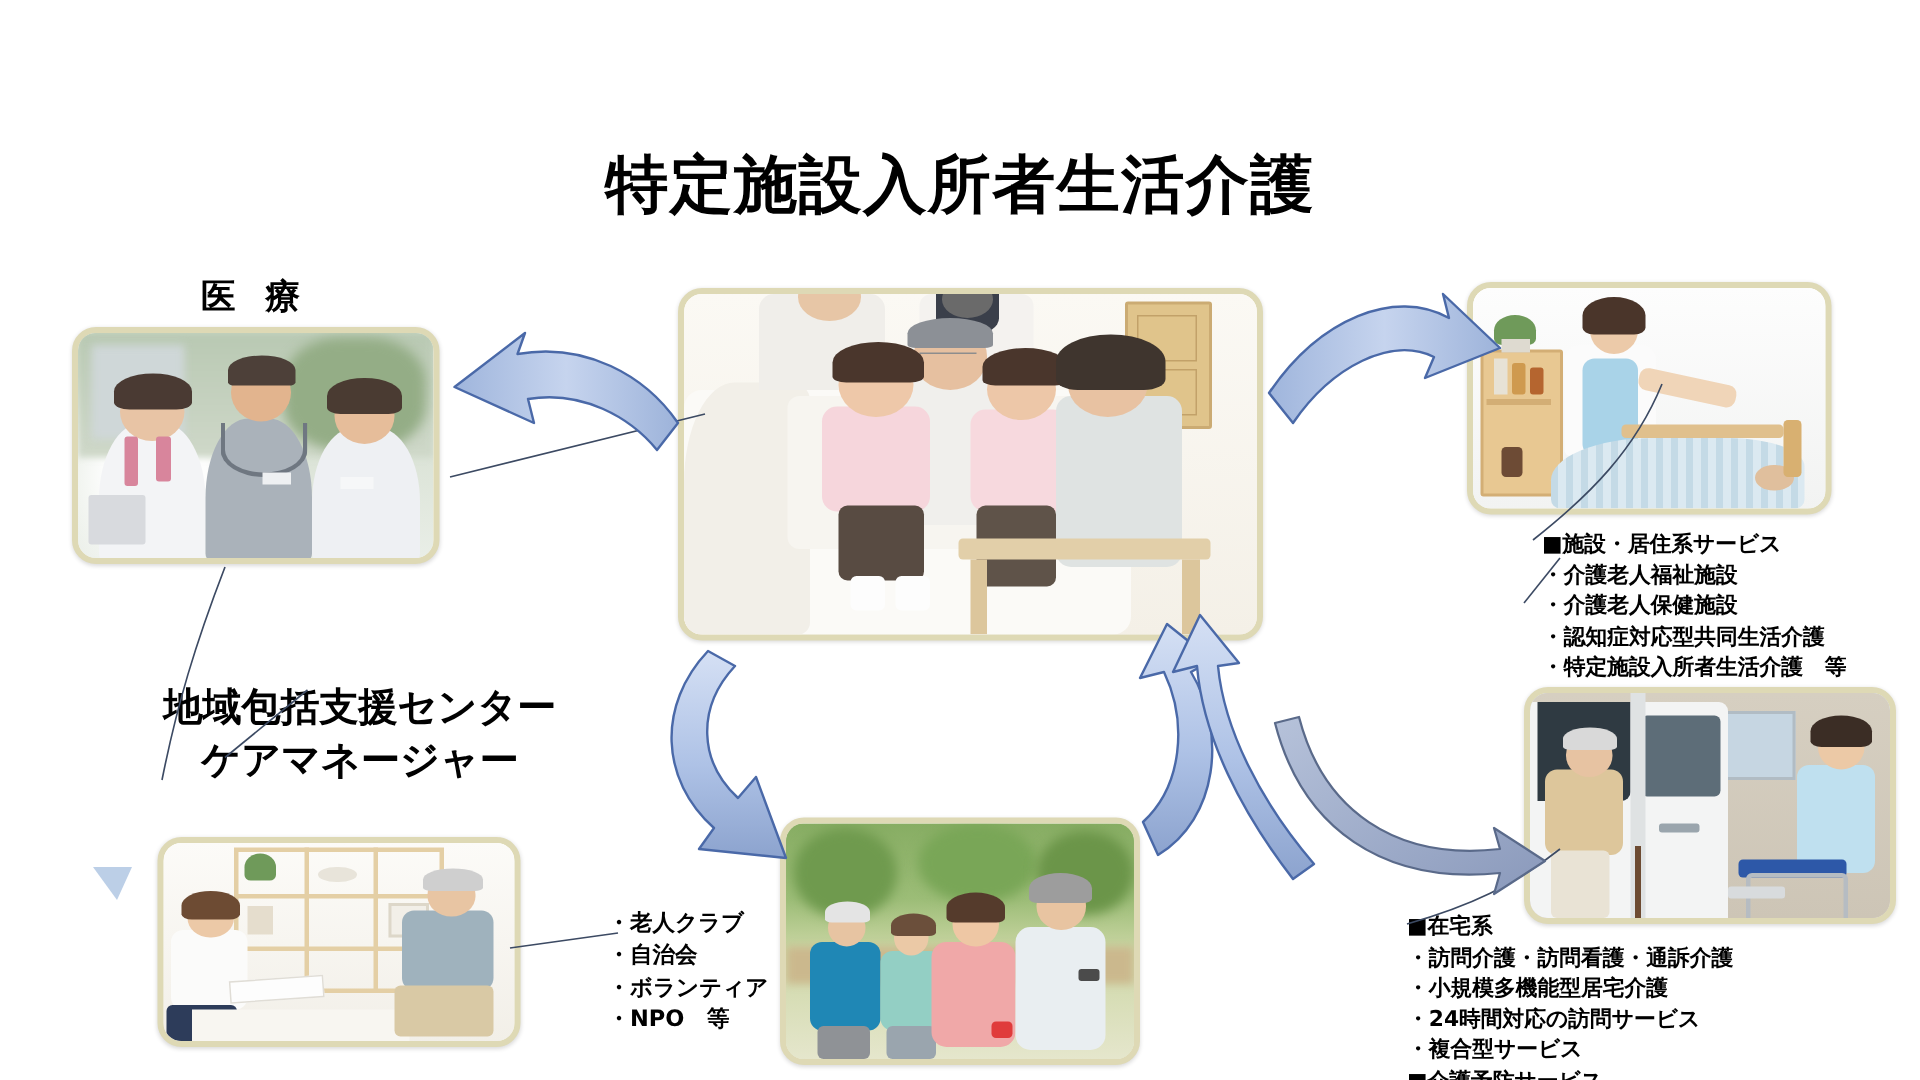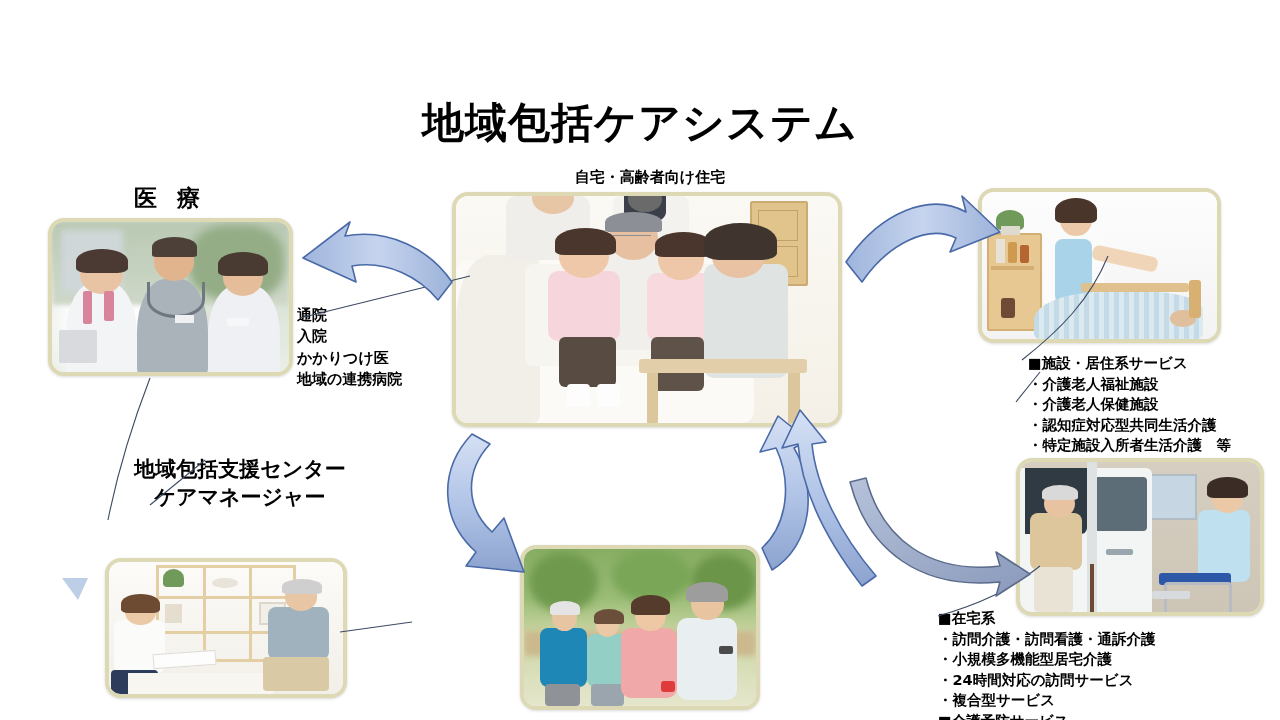--- a/index.html
+++ b/index.html
@@ -46,21 +46,21 @@
     font-weight: bold;
     color: #000000;
     text-align: center;
     line-height: 1.25;
   }
   #heading-medical { left: 80px; top: 184px; width: 180px; letter-spacing: 6px; }
   #heading-care    { left: 1020px; top: 148px; width: 160px; letter-spacing: 6px; }
   #heading-life    { left: 540px; top: 476px; width: 210px; }
   #heading-center  {
     left: 95px; top: 455px; width: 290px;
-    font-size: 21px; font-weight: bold; text-align: center; line-height: 1.35;
+    font-size: 26px; font-weight: bold; text-align: center; line-height: 1.35;
   }
 
   
   .photo {
     border: 4px solid #ded9b5;
     border-radius: 16px;
     overflow: hidden;
     box-sizing: border-box;
     background: #f4f2e6;
     box-shadow: 0 1px 3px rgba(0,0,0,0.15);
@@ -159,22 +159,21 @@
   }
 
   
   #overlay { left: 0; top: 0; width: 1280px; height: 720px; pointer-events: none; }
 </style>
 </head>
 <body>
 
 <div id="canvas">
 
-  <div class="abs" id="main-title">地域包括ケアシステム</div>
-  <div class="abs" id="center-caption">自宅・高齢者向け住宅</div>
+  <div class="abs" id="main-title">特定施設入所者生活介護</div>
 
   <div class="abs section-heading" id="heading-medical">医 療</div>
   <div class="abs" id="heading-center" style="white-space:pre;">地域包括支援センター
 ケアマネージャー</div>
 
   <div class="abs photo" id="photo-medical">
     <div class="inner">
 
       <div class="abs" style="left:0;top:0;width:100%;height:55%;background:linear-gradient(180deg,#b9c9b3 0%,#cfd8c9 100%);filter:blur(2px);"></div>
       <div class="abs" style="left:4%;top:5%;width:26%;height:42%;background:#cfd7d8;filter:blur(3px);"></div>
@@ -353,35 +352,35 @@
       <div class="abs" style="left:19%;top:68%;width:26%;height:10%;background:#fdfdfd;border:1px solid #e0ddd6;transform:rotate(-4deg);"></div>
       <div class="abs" style="left:8%;top:84%;width:62%;height:16%;background:#f8f6f1;"></div>
 
       <div class="abs" style="left:68%;top:34%;width:26%;height:40%;background:#9fb2bd;border-radius:8px;"></div>
       <div class="head abs" style="left:75%;top:16%;width:14%;height:21%;background:#e8c5a3;"></div>
       <div class="abs" style="left:74%;top:13%;width:17%;height:11%;background:#cfcfcf;border-radius:50% 50% 15% 15%;"></div>
       <div class="abs" style="left:66%;top:72%;width:28%;height:26%;background:#d9c9a5;border-radius:4px;"></div>
     </div>
   </div>
 
-  <div class="abs txt-list" id="list-medical">通院
-入院
-かかりつけ医
-地域の連携病院</div>
   <div class="abs txt-list" id="list-facility">■施設・居住系サービス
 ・介護老人福祉施設
 ・介護老人保健施設
 ・認知症対応型共同生活介護
 ・特定施設入所者生活介護　等</div>
   <div class="abs txt-list" id="list-home">■在宅系
 ・訪問介護・訪問看護・通訴介護
 ・小規模多機能型居宅介護
 ・24時間対応の訪問サービス
 ・複合型サービス
 ■介護予防サービス</div>
+  <div class="abs txt-list" id="list-life">・老人クラブ
+・自治会
+・ボランティア
+・NPO　等</div>
 
   <div class="abs" id="bubble-tail"></div>
 
   <svg class="abs" id="overlay" viewBox="0 0 1280 720">
     <defs>
       <linearGradient id="arrGrad" x1="0" y1="0" x2="0" y2="1">
         <stop offset="0%" stop-color="#d5e0f4"></stop>
         <stop offset="55%" stop-color="#aec2e6"></stop>
         <stop offset="100%" stop-color="#8ca3ce"></stop>
       </linearGradient>

